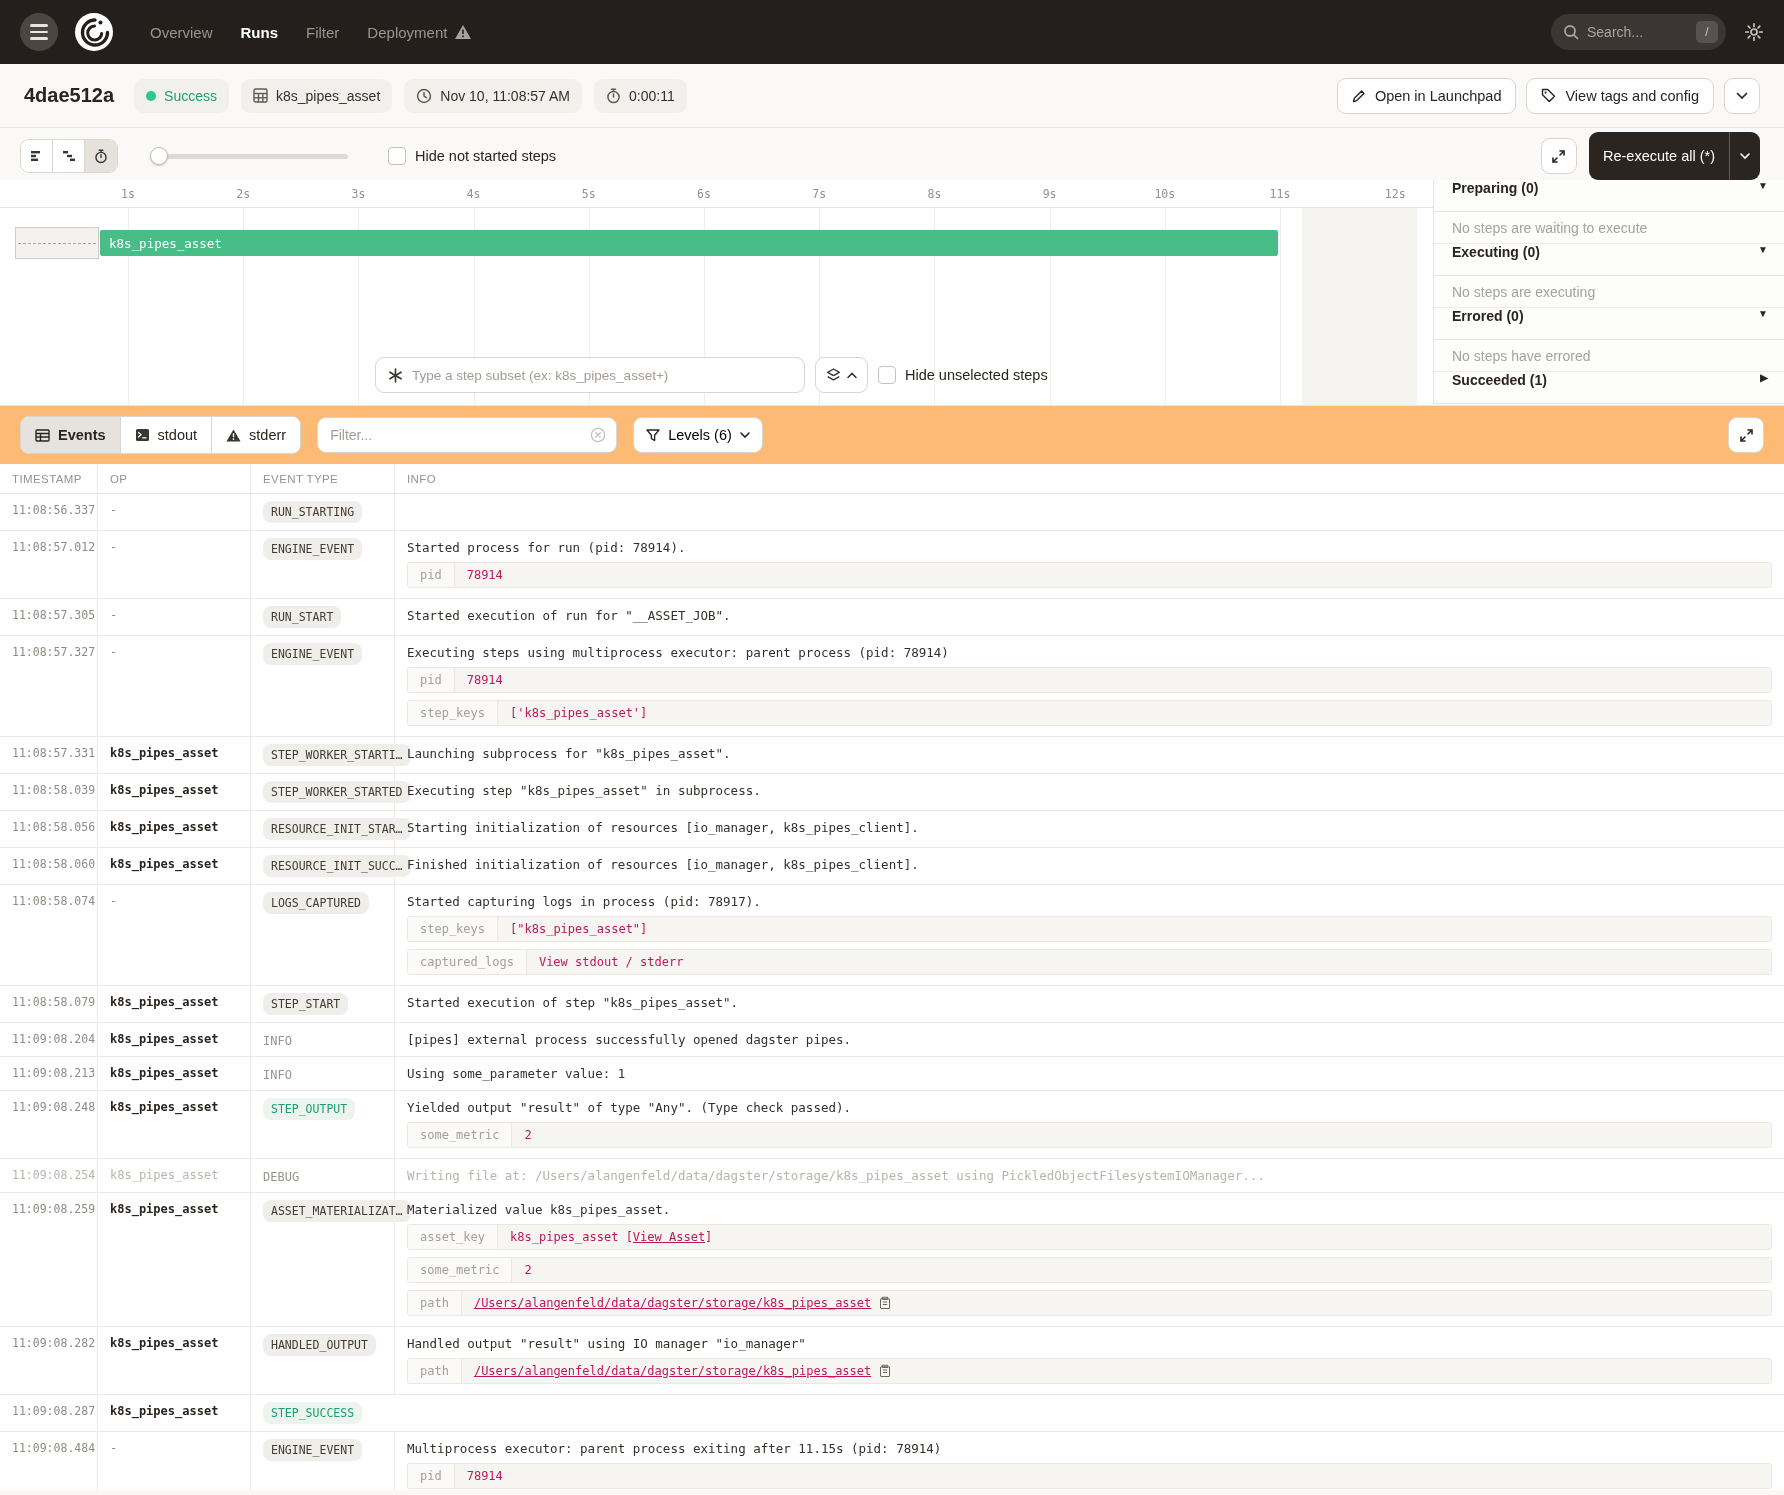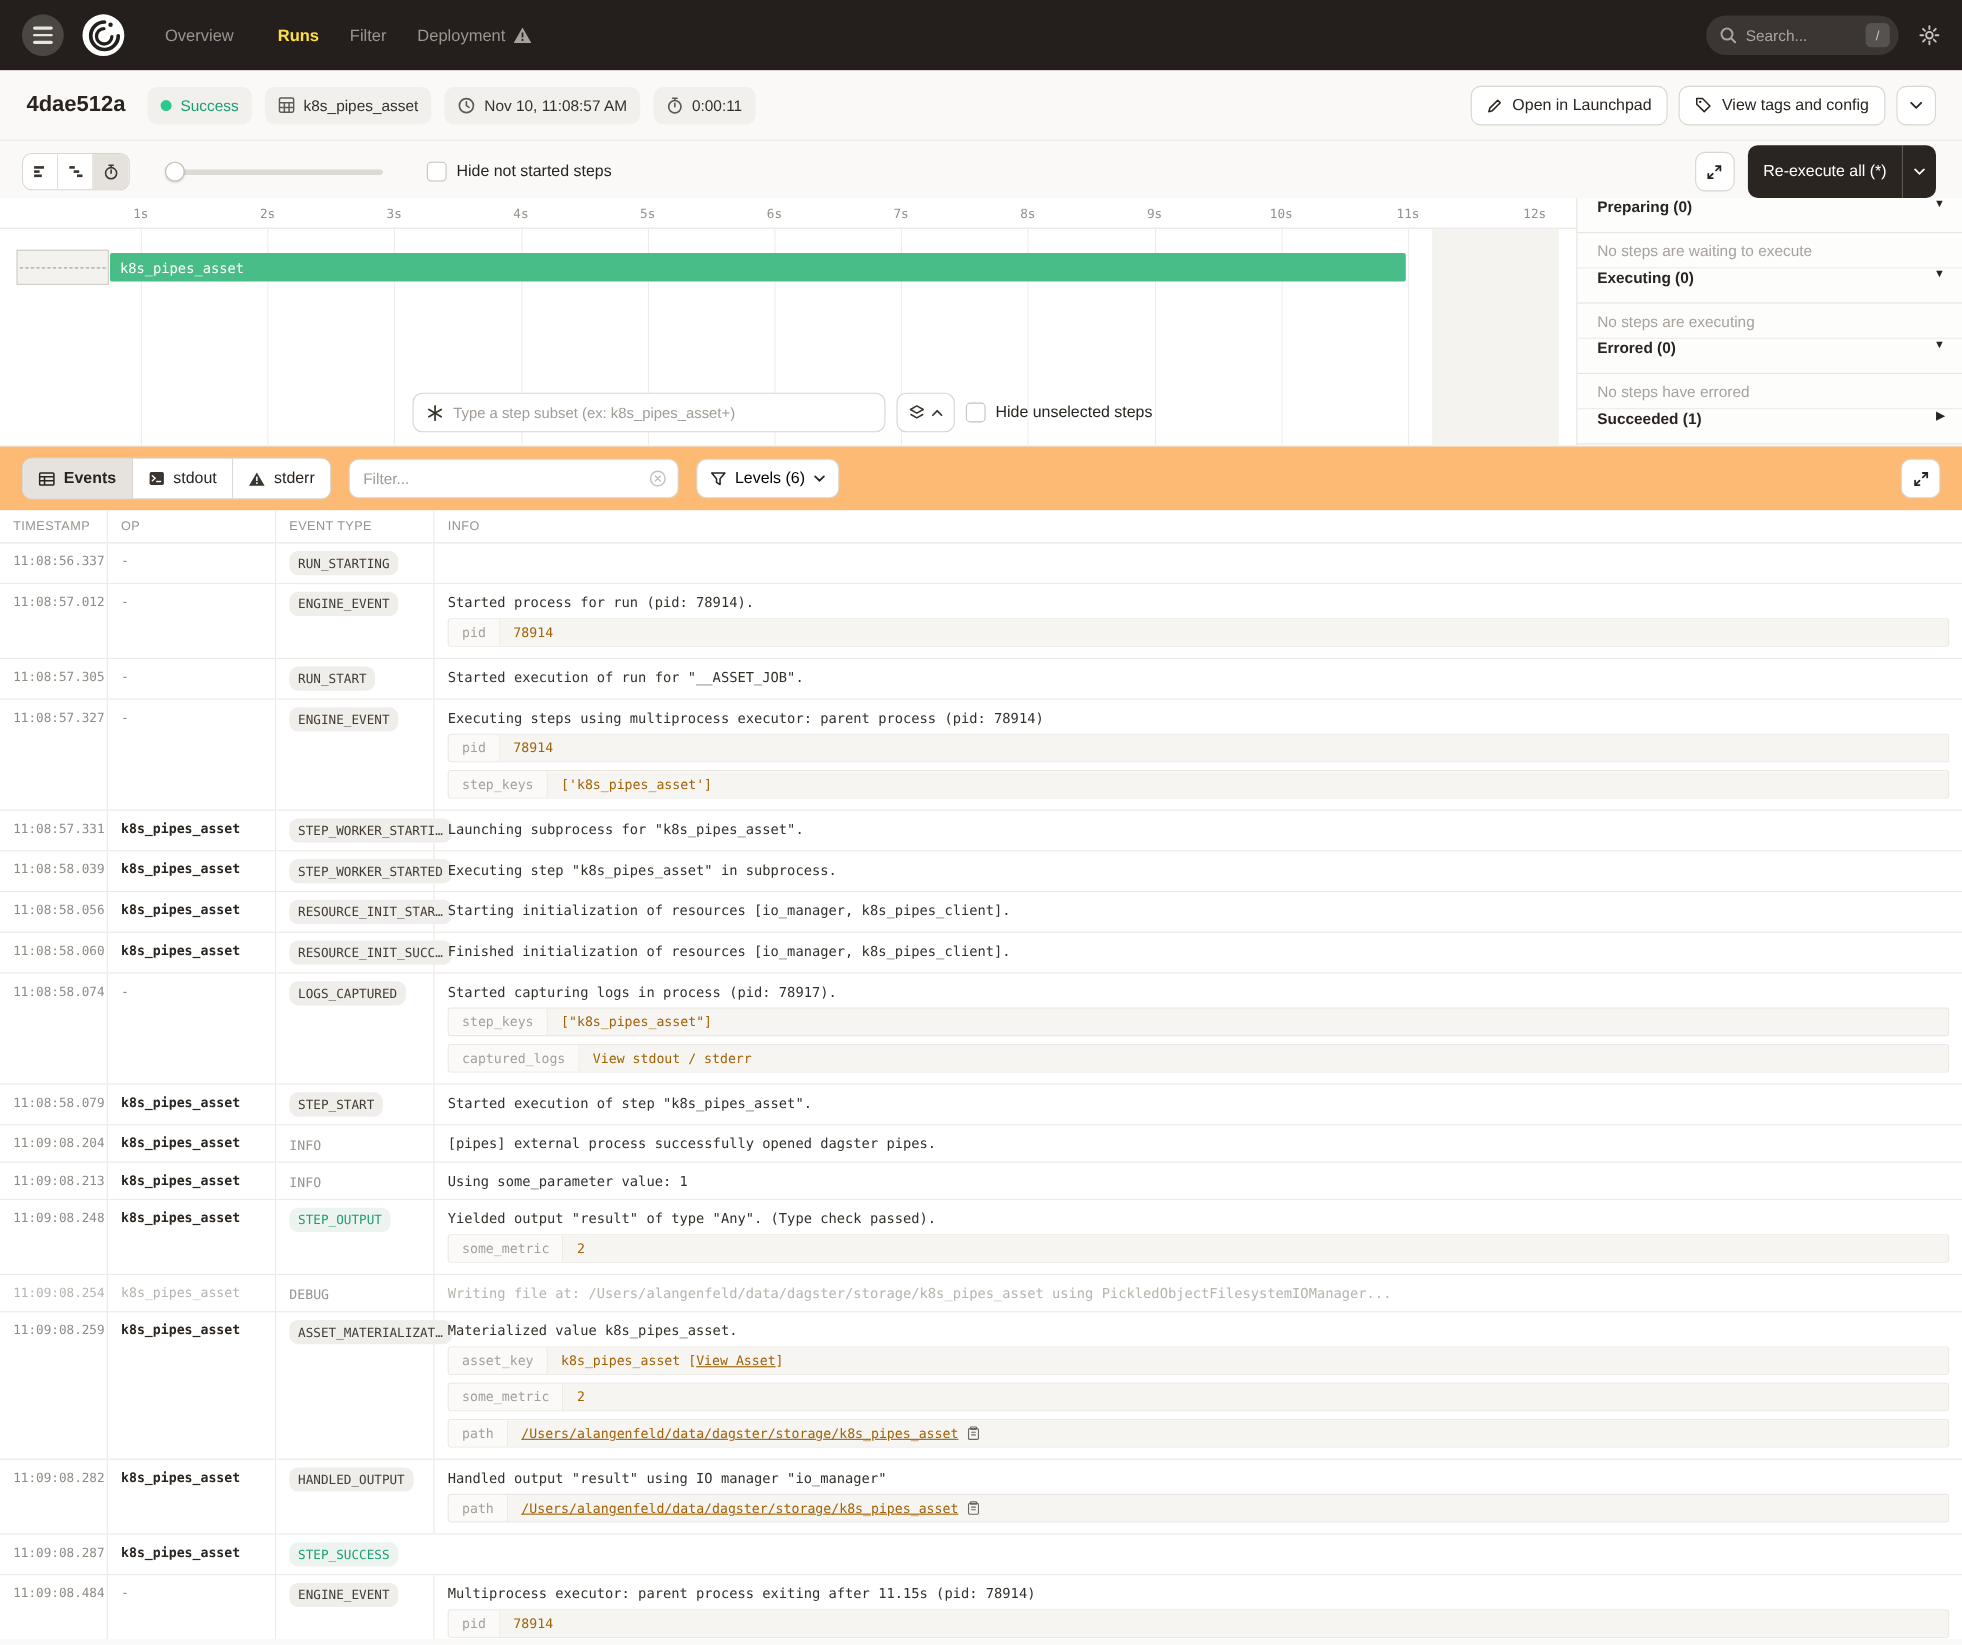--- a/index.html
+++ b/index.html
@@ -7,21 +7,21 @@
     font-family:"Liberation Sans", sans-serif; color:#29241F; }
 
   
   .topnav { height:64px; background:#241F1C; display:flex; align-items:center; padding:0 20px; gap:14px; }
   .hamburger { width:38px; height:38px; border-radius:50%; background:#4B4642; border:none; display:flex;
     flex-direction:column; justify-content:center; align-items:center; gap:4px; cursor:pointer; }
   .hamburger i { display:block; width:18px; height:2.5px; background:#E8E5E1; border-radius:2px; }
   .logo { width:40px; height:40px; margin-left:2px; }
   .navlinks { display:flex; gap:28px; margin-left:22px; align-items:center; }
   .nav-item { font-size:15px; color:#9B958E; cursor:pointer; display:flex; align-items:center; gap:8px; }
-  .nav-item.active { color:#fde047; font-weight:700;margin-left:12px; }
+  .nav-item.active { color:#ffffff; font-weight:700; }
   .nav-right { margin-left:auto; display:flex; align-items:center; gap:18px; }
   .searchpill { width:175px; height:36px; background:#3B3633; border-radius:18px; display:flex; align-items:center;
     padding:0 8px 0 12px; gap:8px; cursor:text; }
   .searchpill .ph { color:#A9A49E; font-size:14px; flex:1; }
   .kbd { width:22px; height:22px; border-radius:5px; background:rgba(255,255,255,.14); color:#C9C5C0;
     font-size:12px; display:flex; align-items:center; justify-content:center; }
   .gearbtn { background:none; border:none; cursor:pointer; display:flex; }
 
   
   .runheader { height:64px; background:#FAF9F7; border-bottom:1px solid #E7E4E1; display:flex; align-items:center;
@@ -109,21 +109,21 @@
   .c-op.blank { font-weight:400; color:#8F8B85; }
   .badge { display:inline-block; font-size:11.5px; background:#F0EEEA; color:#413C36; border-radius:8px;
     padding:4px 8px; white-space:nowrap; }
   .badge.green { background:#EDF4EF; color:#1C9E74; }
   .plaintype { font-size:12px; color:#98948E; padding-top:2px; display:inline-block; }
   .c-info { font-size:12.5px; color:#33302B; padding-top:9px; }
   .muted, .muted .c-ts, .muted .c-op, .muted .c-info { color:#B8B4AE !important; font-weight:400 !important; }
   .meta-row { display:flex; margin:7px 0 3px 0; border:1px solid #EBE8E4; border-radius:3px; overflow:hidden; }
   .meta-key { background:#FBFAF8; color:#A5A09A; font-size:12px; padding:5px 12px; border-right:1px solid #EBE8E4;
     white-space:nowrap; }
-  .meta-val { background:#F6F5F2; color:#a16207; font-size:12px; padding:5px 12px; flex:1; display:flex;
+  .meta-val { background:#F6F5F2; color:#be185d; font-size:12px; padding:5px 12px; flex:1; display:flex;
     align-items:flex-start; gap:8px; }
   .meta-val .link { text-decoration:underline; cursor:pointer; }
   svg { display:block; }
 </style>
 </head>
 <body>
 
 <div class="app">
 
   <header class="topnav">

